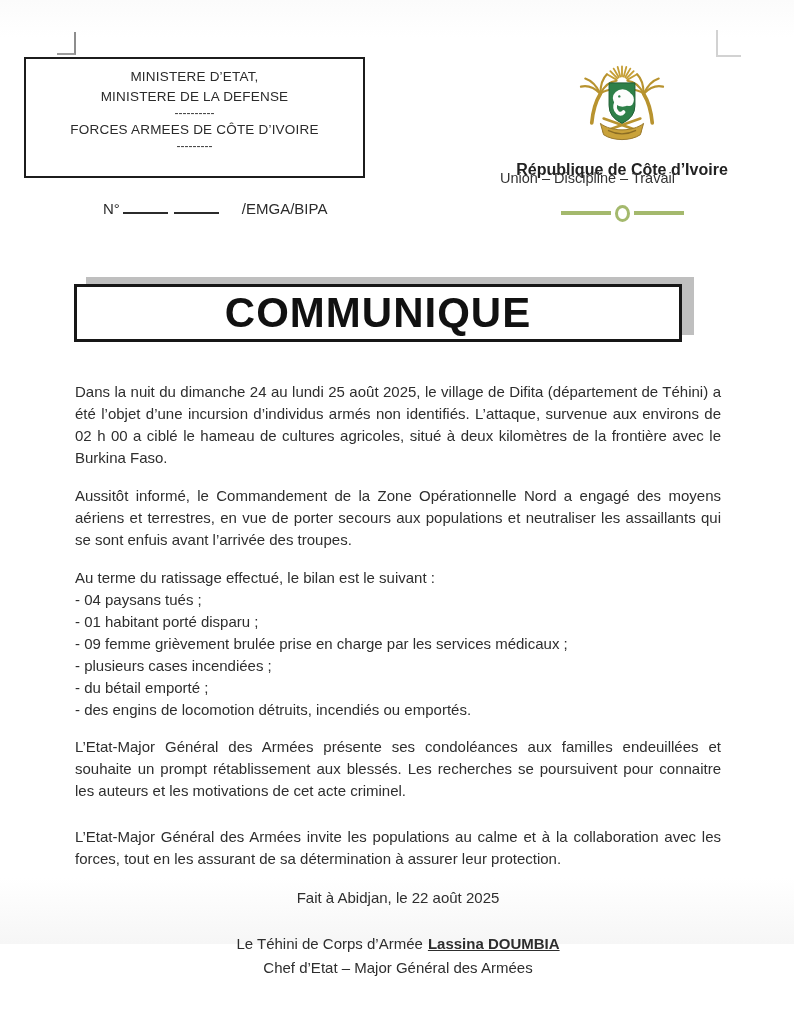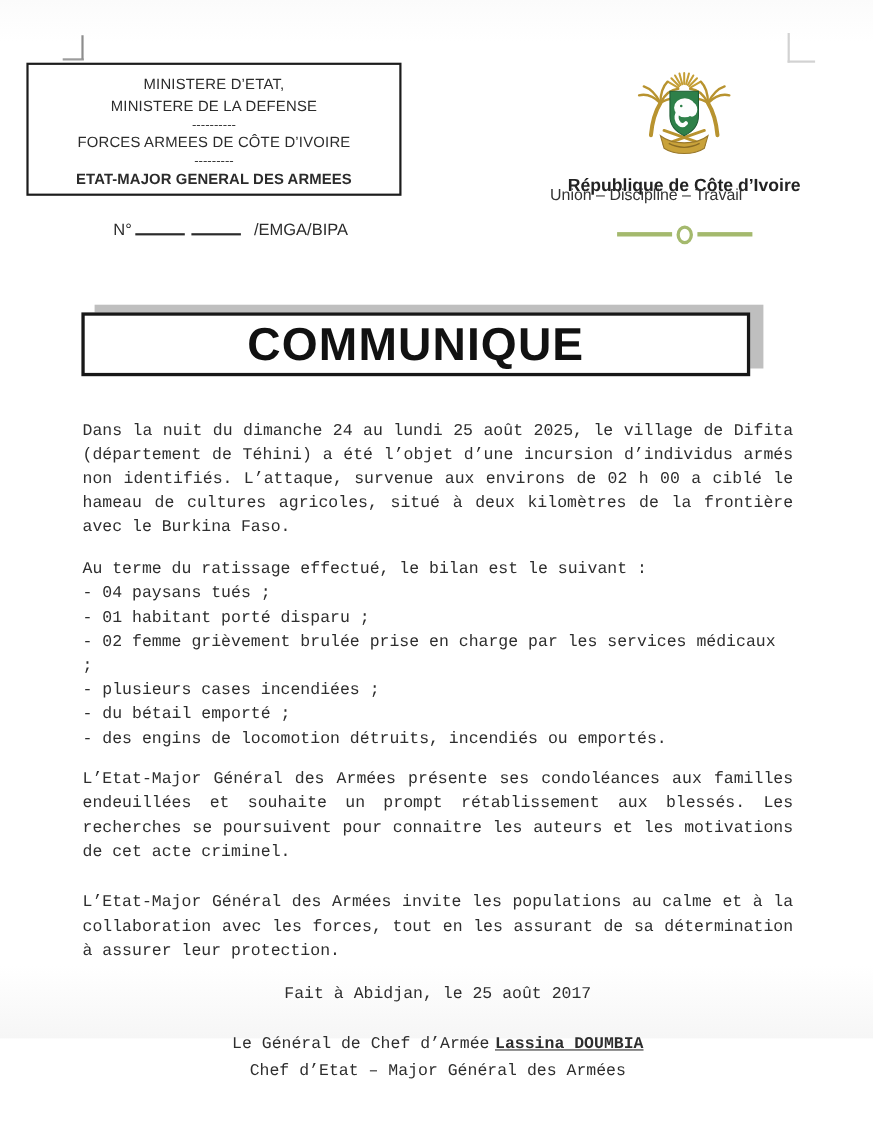--- a/index.html
+++ b/index.html
@@ -38,21 +38,21 @@
 
   
   .ref-line {
     position: absolute; left: 103px; top: 199px;
     font-size: 15px; color: #2b2b2b; white-space: nowrap;
   }
   .ref-blank {
     display: inline-block; width: 45px; height: 13px;
     border-bottom: 2.5px solid #2b2b2b; margin: 0 3px;
   }
-  .ref-suffix { margin-left: 9px; }
+  .ref-suffix { margin-left: 20px; }
 
   
   .emblem-svg { position: absolute; left: 568px; top: 54px; }
   .rep-name {
     position: absolute; left: 500px; top: 161px; width: 244px;
     text-align: center; font-weight: bold; font-size: 16px; color: #222;
   }
   .rep-motto {
     position: absolute; left: 500px; top: 170px; width: 244px;
     text-align: left; font-size: 14.5px; color: #333;
@@ -74,21 +74,21 @@
     box-shadow: 12px -7px 0 0 #bfbfbf;
     display: flex; align-items: center; justify-content: center;
   }
   .title-box span {
     font-size: 42px; font-weight: bold; color: #111; letter-spacing: 1px;
   }
 
   
   .doc-body {
     position: absolute; left: 75px; top: 381px; width: 646px;
-    font-size: 15px; line-height: 22px; color: #2e2e2e; font-family: Liberation Mono, monospace;
+    font-size: 15px; line-height: 22px; color: #2e2e2e;
   }
   .doc-body p { margin: 0 0 16px 0; }
   .just { text-align: justify; }
   .intro { margin-bottom: 0 !important; }
   .list div { line-height: 22px; }
   .p-condolences { margin: 15px 0 24px 0 !important; }
   .p-appeal { margin: 0 0 17px 0 !important; }
   .center { text-align: center; }
   .dateline { margin: 0 0 23px 0 !important; }
   .sig { margin: 0 !important; line-height: 24px; }
@@ -101,21 +101,20 @@
 
   <div class="crop-tl"></div>
   <div class="crop-tr"></div>
 
   <div class="ministry-box">
     <div>MINISTERE D’ETAT,</div>
     <div>MINISTERE DE LA DEFENSE</div>
     <div class="sep">----------</div>
     <div>FORCES ARMEES DE CÔTE D’IVOIRE</div>
     <div class="sep">---------</div>
-    <div class="strong">ETAT-MAJOR GENERAL DES ARMEES</div>
   </div>
 
   <div class="ref-line">
     <span>N°</span><span class="ref-blank"></span><span class="ref-blank"></span><span class="ref-suffix">/EMGA/BIPA</span>
   </div>
 
   <svg class="emblem-svg" width="108" height="88" viewBox="0 0 100 80">
 
     <g stroke="#c59e35" stroke-width="1.7" stroke-linecap="round">
       <line x1="44.8" y1="23" x2="36.5" y2="18.2"></line>
@@ -165,31 +164,32 @@
     <span class="dring"></span>
     <span class="dline"></span>
   </div>
 
   <div class="title-box">
     <span>COMMUNIQUE</span>
   </div>
 
   <div class="doc-body">
     <p class="just">Dans la nuit du dimanche 24 au lundi 25 août 2025, le village de Difita (département de Téhini) a été l’objet d’une incursion d’individus armés non identifiés. L’attaque, survenue aux environs de 02 h 00 a ciblé le hameau de cultures agricoles, situé à deux kilomètres de la frontière avec le Burkina Faso.</p>
+    <p class="just">Aussitôt informé, le Commandement de la Zone Opérationnelle Nord a engagé des moyens aériens et terrestres, en vue de porter secours aux populations et neutraliser les assaillants qui se sont enfuis avant l’arrivée des troupes.</p>
     <p class="intro">Au terme du ratissage effectué, le bilan est le suivant :</p>
     <div class="list">
       <div>- 04 paysans tués ;</div>
       <div>- 01 habitant porté disparu ;</div>
-      <div>- 02 femme grièvement brulée prise en charge par les services médicaux ;</div>
+      <div>- 09 femme grièvement brulée prise en charge par les services médicaux ;</div>
       <div>- plusieurs cases incendiées ;</div>
       <div>- du bétail emporté ;</div>
       <div>- des engins de locomotion détruits, incendiés ou emportés.</div>
     </div>
     <p class="just p-condolences">L’Etat-Major Général des Armées présente ses condoléances aux familles endeuillées et souhaite un prompt rétablissement aux blessés. Les recherches se poursuivent pour connaitre les auteurs et les motivations de cet acte criminel.</p>
     <p class="just p-appeal">L’Etat-Major Général des Armées invite les populations au calme et à la collaboration avec les forces, tout en les assurant de sa détermination à assurer leur protection.</p>
-    <p class="center dateline">Fait à Abidjan, le 25 août 2017</p>
+    <p class="center dateline">Fait à Abidjan, le 22 août 2025</p>
     <p class="center sig">
-      <span>Le Général de Chef d’Armée</span><span class="sig-name">Lassina DOUMBIA</span>
+      <span>Le Téhini de Corps d’Armée</span><span class="sig-name">Lassina DOUMBIA</span>
     </p>
     <p class="center sig">Chef d’Etat – Major Général des Armées</p>
   </div>
 
 </div>
 
 </body></html>

